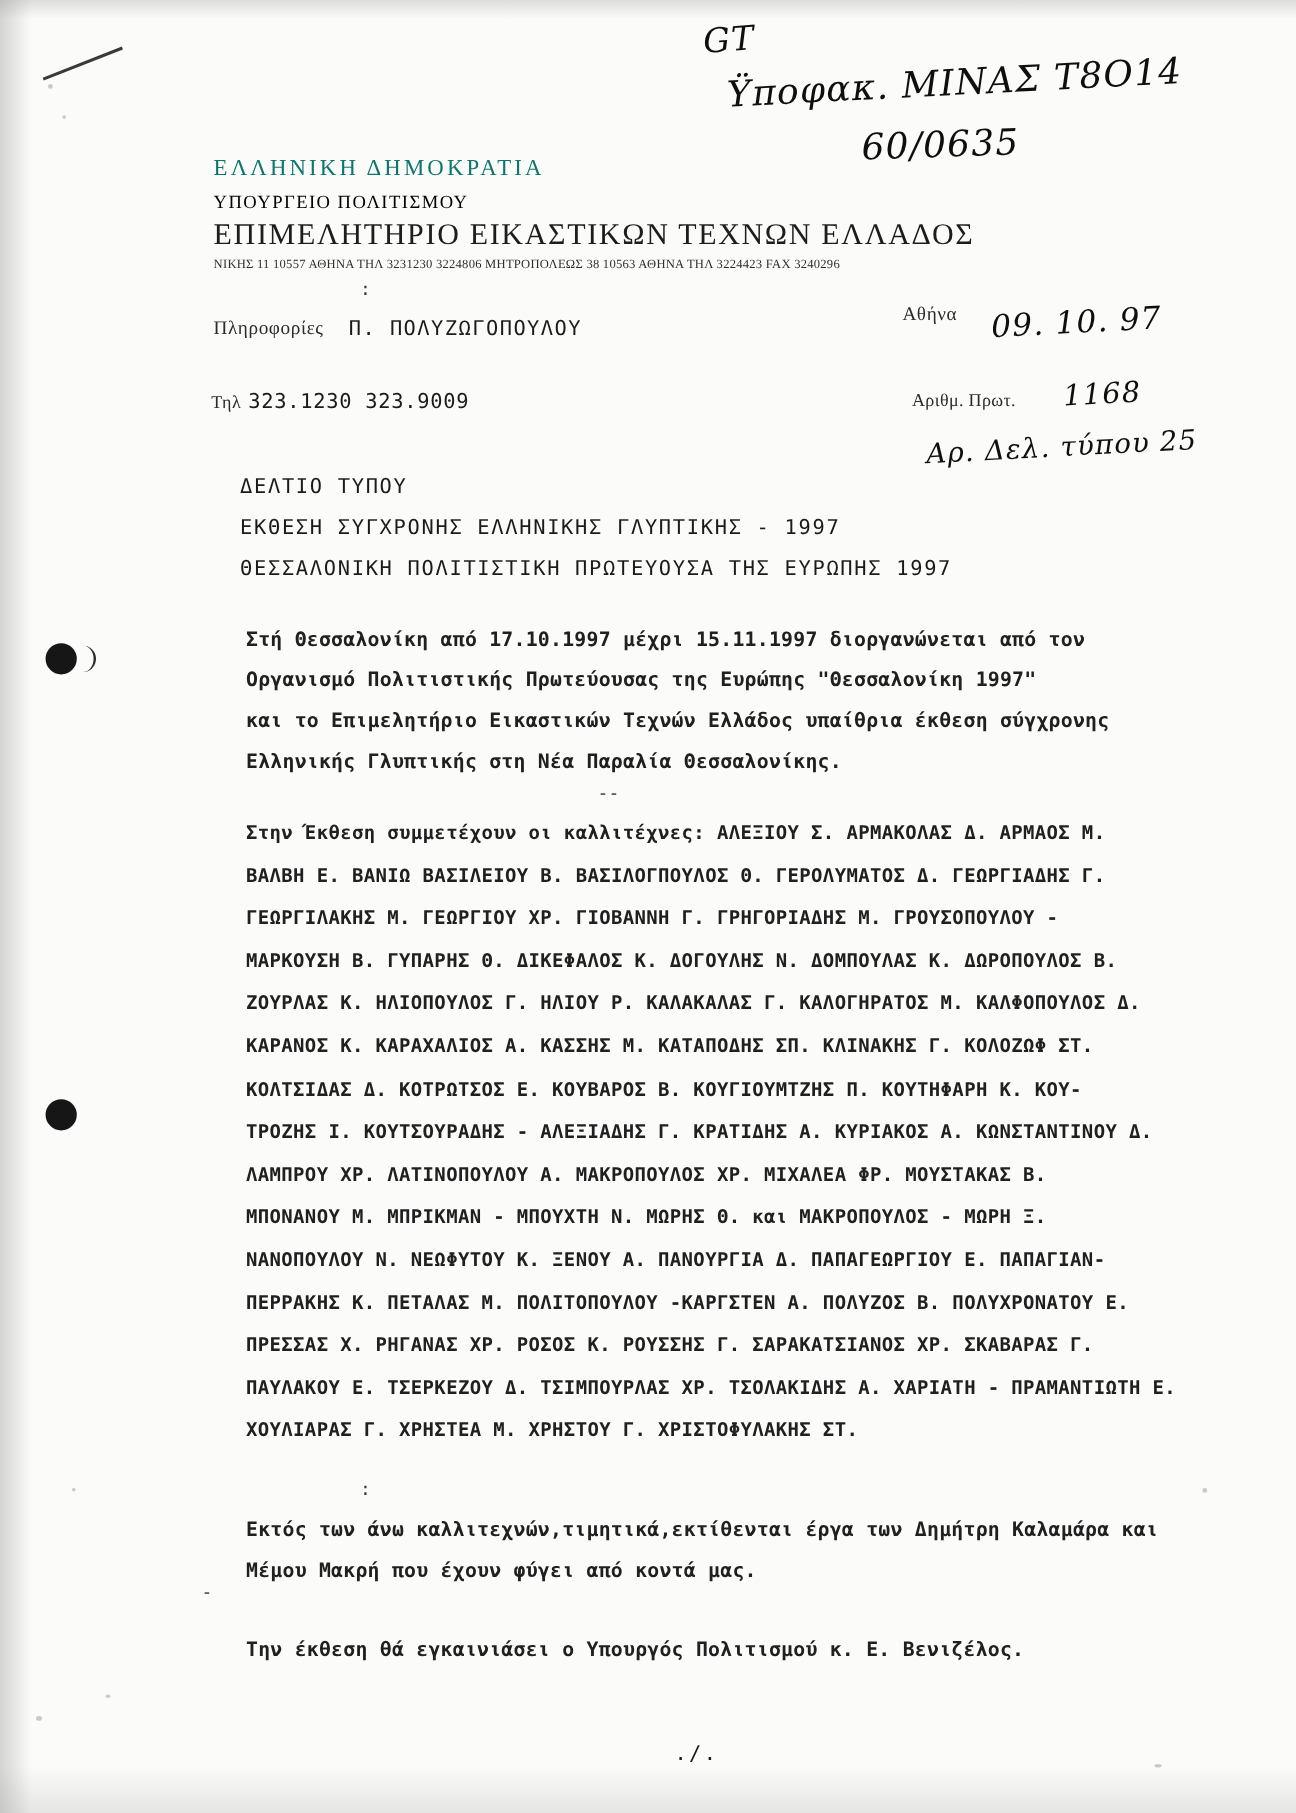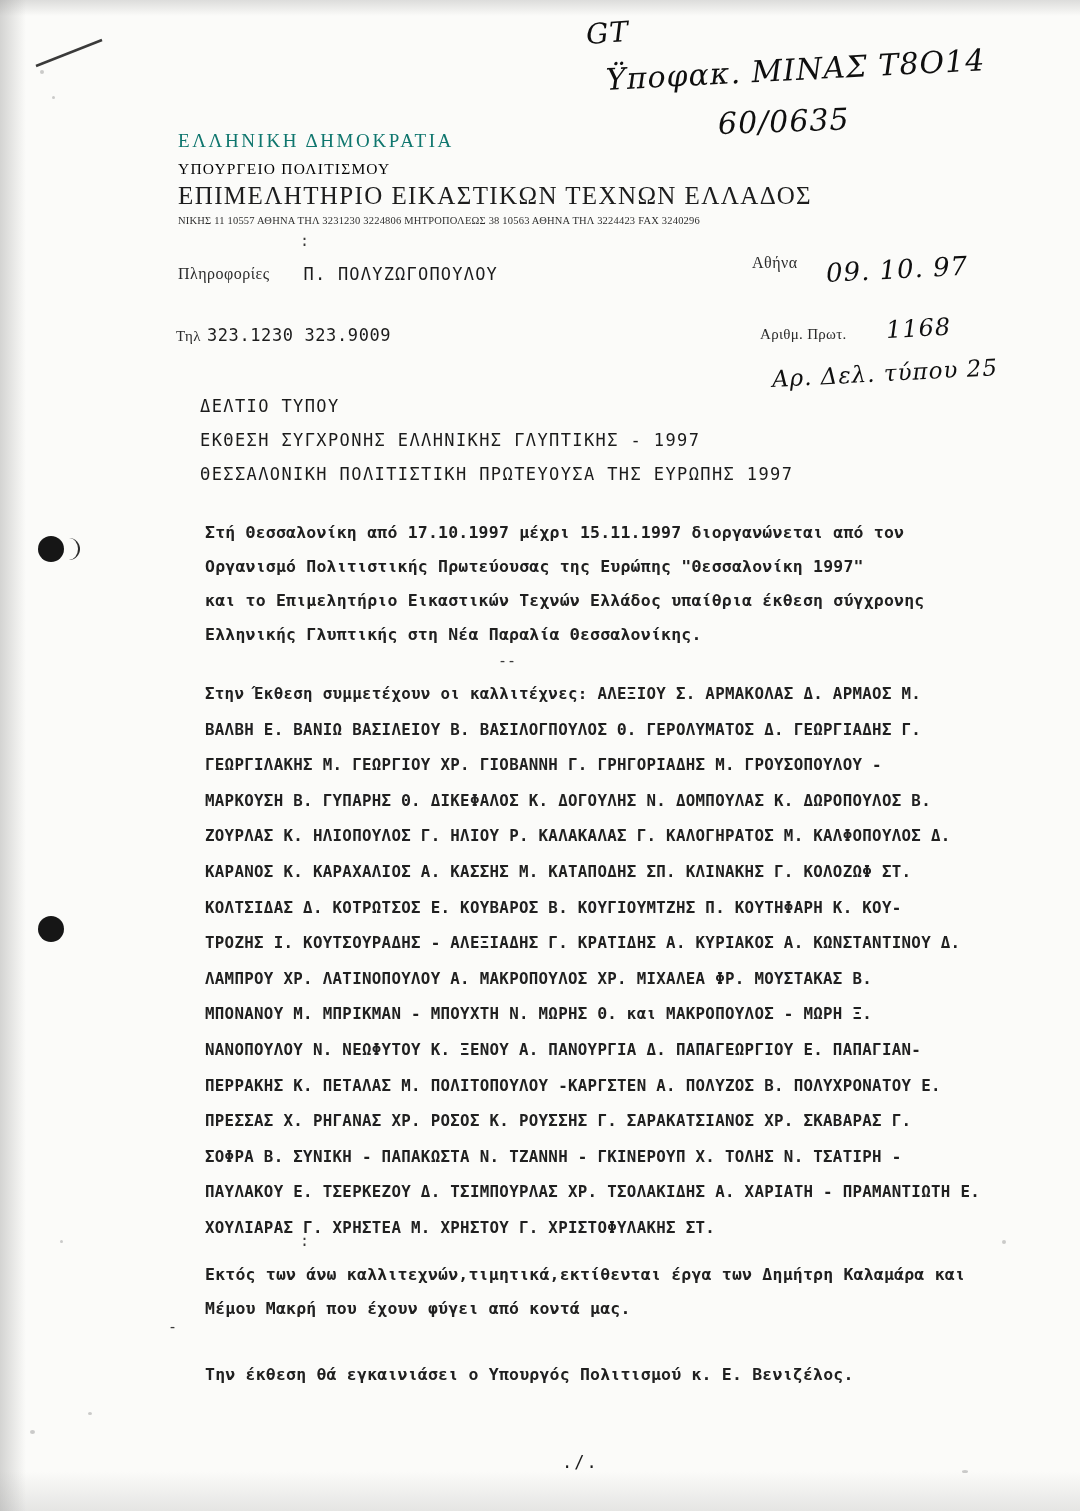--- a/index.html
+++ b/index.html
@@ -125,21 +125,21 @@
   .info-label {
     font-family: "Liberation Serif", serif;
     font-size: 16px;
     letter-spacing: 0.5px;
     color: #2b2b2b;
   }
   .info-value {
     font-family: "DejaVu Sans Mono", monospace;
     font-size: 17px;
     letter-spacing: 1.2px;
-    margin-left: 34px;
+    margin-left: 21px;
   }
 
   .tel-row {
     position: absolute;
     left: 176px;
     top: 325px;
     display: flex;
     align-items: baseline;
   }
   .tel-label {
@@ -348,21 +348,20 @@
     <div class="artist-line">ΜΑΡΚΟΥΣΗ Β. ΓΥΠΑΡΗΣ Θ. ΔΙΚΕΦΑΛΟΣ Κ. ΔΟΓΟΥΛΗΣ Ν. ΔΟΜΠΟΥΛΑΣ Κ. ΔΩΡΟΠΟΥΛΟΣ Β.</div>
     <div class="artist-line">ΖΟΥΡΛΑΣ Κ. ΗΛΙΟΠΟΥΛΟΣ Γ. ΗΛΙΟΥ Ρ. ΚΑΛΑΚΑΛΑΣ Γ. ΚΑΛΟΓΗΡΑΤΟΣ Μ. ΚΑΛΦΟΠΟΥΛΟΣ Δ.</div>
     <div class="artist-line">ΚΑΡΑΝΟΣ Κ. ΚΑΡΑΧΑΛΙΟΣ Α. ΚΑΣΣΗΣ Μ. ΚΑΤΑΠΟΔΗΣ ΣΠ. ΚΛΙΝΑΚΗΣ Γ. ΚΟΛΟΖΩΦ ΣΤ.</div>
     <div class="artist-line">ΚΟΛΤΣΙΔΑΣ Δ. ΚΟΤΡΩΤΣΟΣ Ε. ΚΟΥΒΑΡΟΣ Β. ΚΟΥΓΙΟΥΜΤΖΗΣ Π. ΚΟΥΤΗΦΑΡΗ Κ. ΚΟΥ-</div>
     <div class="artist-line">ΤΡΟΖΗΣ Ι. ΚΟΥΤΣΟΥΡΑΔΗΣ - ΑΛΕΞΙΑΔΗΣ Γ. ΚΡΑΤΙΔΗΣ Α. ΚΥΡΙΑΚΟΣ Α. ΚΩΝΣΤΑΝΤΙΝΟΥ Δ.</div>
     <div class="artist-line">ΛΑΜΠΡΟΥ ΧΡ. ΛΑΤΙΝΟΠΟΥΛΟΥ Α. ΜΑΚΡΟΠΟΥΛΟΣ ΧΡ. ΜΙΧΑΛΕΑ ΦΡ. ΜΟΥΣΤΑΚΑΣ Β.</div>
     <div class="artist-line">ΜΠΟΝΑΝΟΥ Μ. ΜΠΡΙΚΜΑΝ - ΜΠΟΥΧΤΗ Ν. ΜΩΡΗΣ Θ. και ΜΑΚΡΟΠΟΥΛΟΣ - ΜΩΡΗ Ξ.</div>
     <div class="artist-line">ΝΑΝΟΠΟΥΛΟΥ Ν. ΝΕΩΦΥΤΟΥ Κ. ΞΕΝΟΥ Α. ΠΑΝΟΥΡΓΙΑ Δ. ΠΑΠΑΓΕΩΡΓΙΟΥ Ε. ΠΑΠΑΓΙΑΝ-</div>
     <div class="artist-line">ΠΕΡΡΑΚΗΣ Κ. ΠΕΤΑΛΑΣ Μ. ΠΟΛΙΤΟΠΟΥΛΟΥ -ΚΑΡΓΣΤΕΝ Α. ΠΟΛΥΖΟΣ Β. ΠΟΛΥΧΡΟΝΑΤΟΥ Ε.</div>
     <div class="artist-line">ΠΡΕΣΣΑΣ Χ. ΡΗΓΑΝΑΣ ΧΡ. ΡΟΣΟΣ Κ. ΡΟΥΣΣΗΣ Γ. ΣΑΡΑΚΑΤΣΙΑΝΟΣ ΧΡ. ΣΚΑΒΑΡΑΣ Γ.</div>
-    <div class="artist-line">ΣΟΦΡΑ Β. ΣΥΝΙΚΗ - ΠΑΠΑΚΩΣΤΑ Ν. ΤΖΑΝΝΗ - ΓΚΙΝΕΡΟΥΠ Χ. ΤΟΛΗΣ Ν. ΤΣΑΤΙΡΗ -</div>
     <div class="artist-line">ΠΑΥΛΑΚΟΥ Ε. ΤΣΕΡΚΕΖΟΥ Δ. ΤΣΙΜΠΟΥΡΛΑΣ ΧΡ. ΤΣΟΛΑΚΙΔΗΣ Α. ΧΑΡΙΑΤΗ - ΠΡΑΜΑΝΤΙΩΤΗ Ε.</div>
     <div class="artist-line">ΧΟΥΛΙΑΡΑΣ Γ. ΧΡΗΣΤΕΑ Μ. ΧΡΗΣΤΟΥ Γ. ΧΡΙΣΤΟΦΥΛΑΚΗΣ ΣΤ.</div>
   </div>
 
   <div class="para tribute tw">
     <div>Εκτός των άνω  καλλιτεχνών,τιμητικά,εκτίθενται έργα των Δημήτρη Καλαμάρα και</div>
     <div>Μέμου Μακρή που έχουν φύγει από κοντά μας.</div>
   </div>
 
   <div class="para opening tw">

